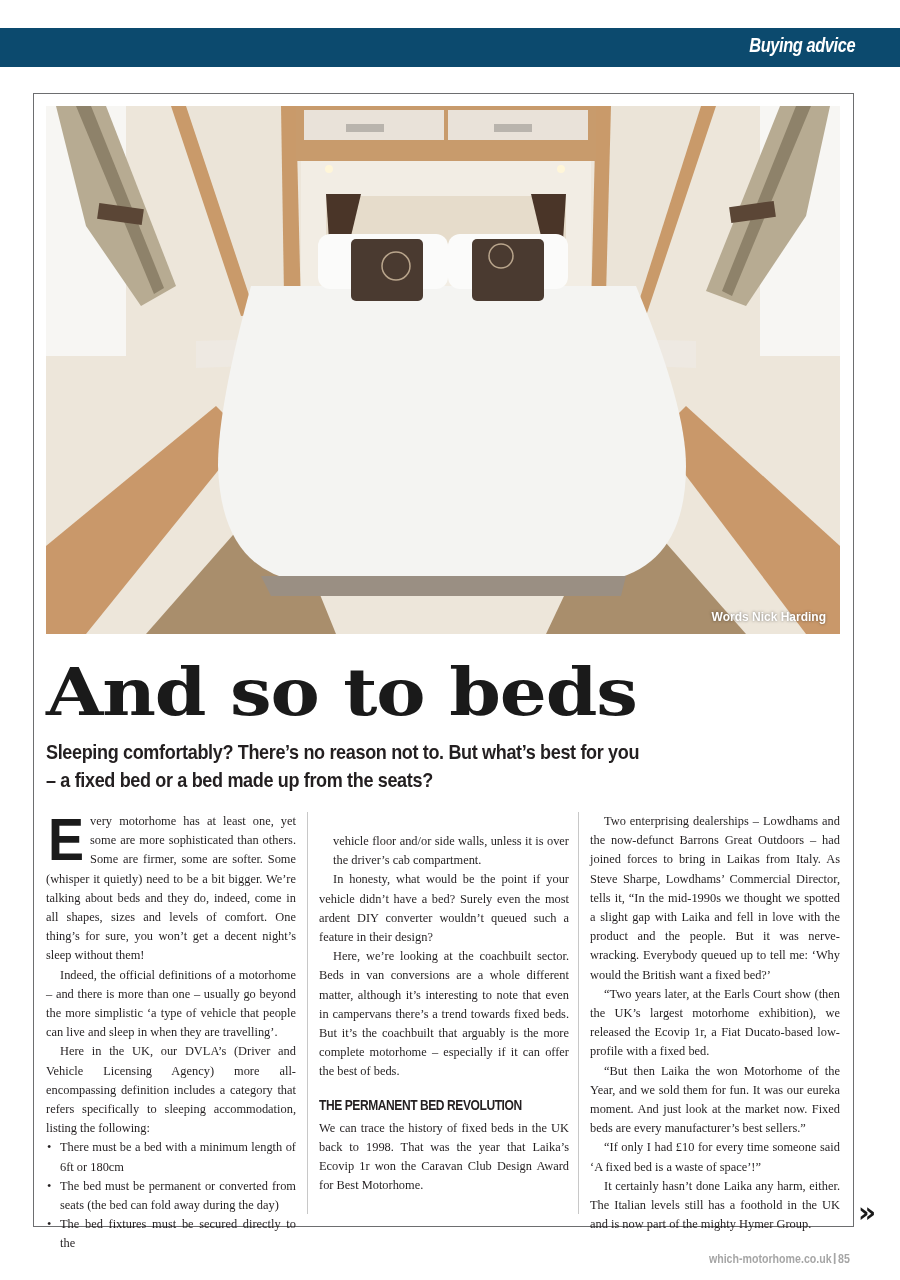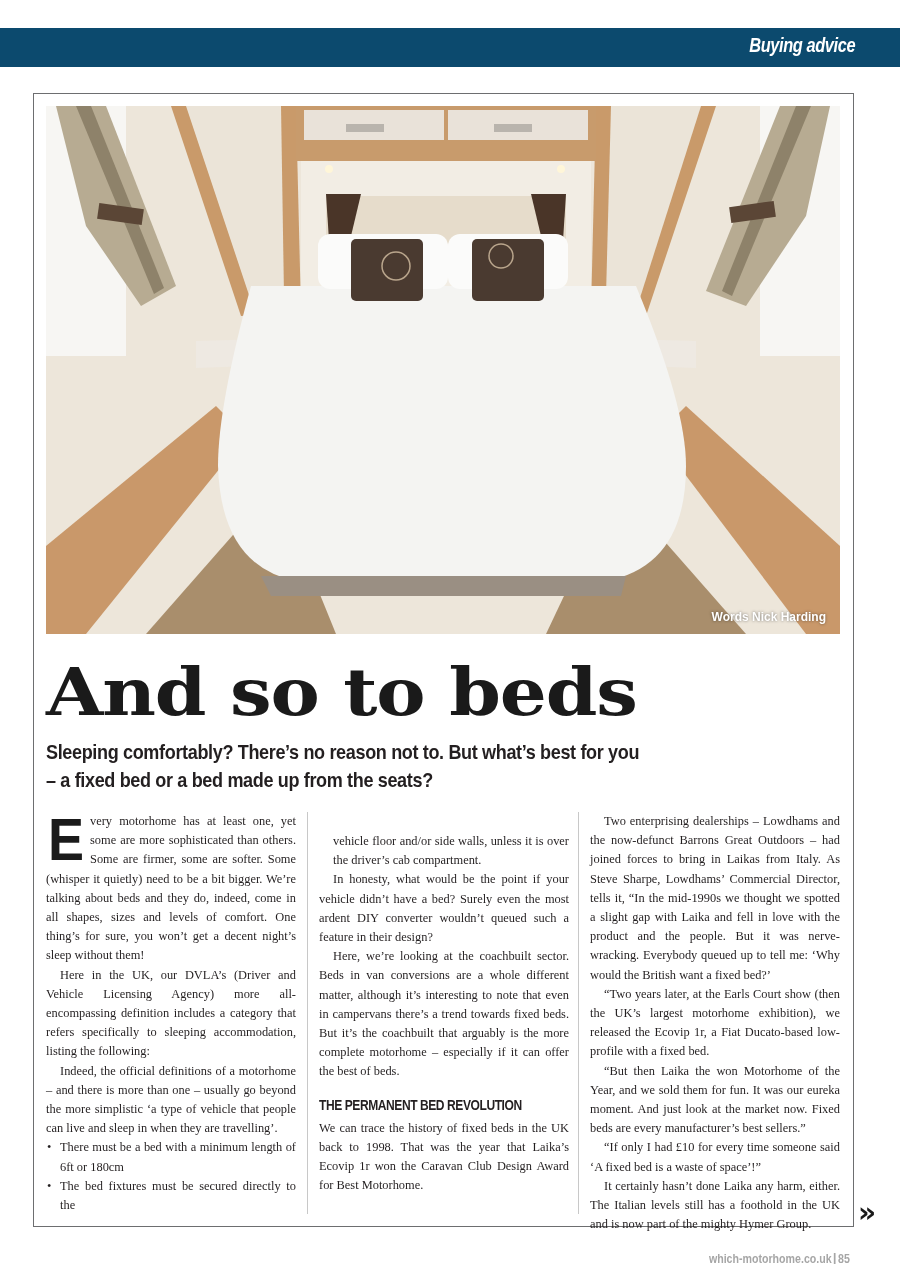--- a/index.html
+++ b/index.html
@@ -122,24 +122,25 @@
 <div class="standfirst">
   <div>Sleeping comfortably? There’s no reason not to. But what’s best for you</div>
   <div>– a fixed bed or a bed made up from the seats?</div>
 </div>
 
 <div class="divider div1"></div>
 <div class="divider div2"></div>
 
 <div class="col col1">
   <p class="noindent"><span class="dropcap">E</span><span>very motorhome has at least one, yet some are more sophisticated than others. Some are firmer, some are softer. Some (whisper it quietly) need to be a bit bigger. We’re talking about beds and they do, indeed, come in all shapes, sizes and levels of comfort. One thing’s for sure, you won’t get a decent night’s sleep without them!</span></p>
+  <p>Indeed, the official definitions of a motorhome – and there is more than one – usually go beyond the more simplistic ‘a type of vehicle that people can live and sleep in when they are travelling’.</p>
   <p>Here in the UK, our DVLA’s (Driver and Vehicle Licensing Agency) more all-encompassing definition includes a category that refers specifically to sleeping accommodation, listing the following:</p>
-  <p>Indeed, the official definitions of a motorhome – and there is more than one – usually go beyond the more simplistic ‘a type of vehicle that people can live and sleep in when they are travelling’.</p>
   <ul class="bullets">
     <li>There must be a bed with a minimum length of 6ft or 180cm</li>
+    <li>The bed must be permanent or converted from seats (the bed can fold away during the day)</li>
     <li>The bed fixtures must be secured directly to the</li>
   </ul>
 </div>
 
 <div class="col col2">
   <p class="noindent" style="padding-left:14px;">vehicle floor and/or side walls, unless it is over the driver’s cab compartment.</p>
   <p>In honesty, what would be the point if your vehicle didn’t have a bed? Surely even the most ardent DIY converter wouldn’t queued such a feature in their design?</p>
   <p>Here, we’re looking at the coachbuilt sector. Beds in van conversions are a whole different matter, although it’s interesting to note that even in campervans there’s a trend towards fixed beds. But it’s the coachbuilt that arguably is the more complete motorhome – especially if it can offer the best of beds.</p>
   <div class="subhead">THE PERMANENT BED REVOLUTION</div>
   <p class="noindent">We can trace the history of fixed beds in the UK back to 1998. That was the year that Laika’s Ecovip 1r won the Caravan Club Design Award for Best Motorhome.</p>

